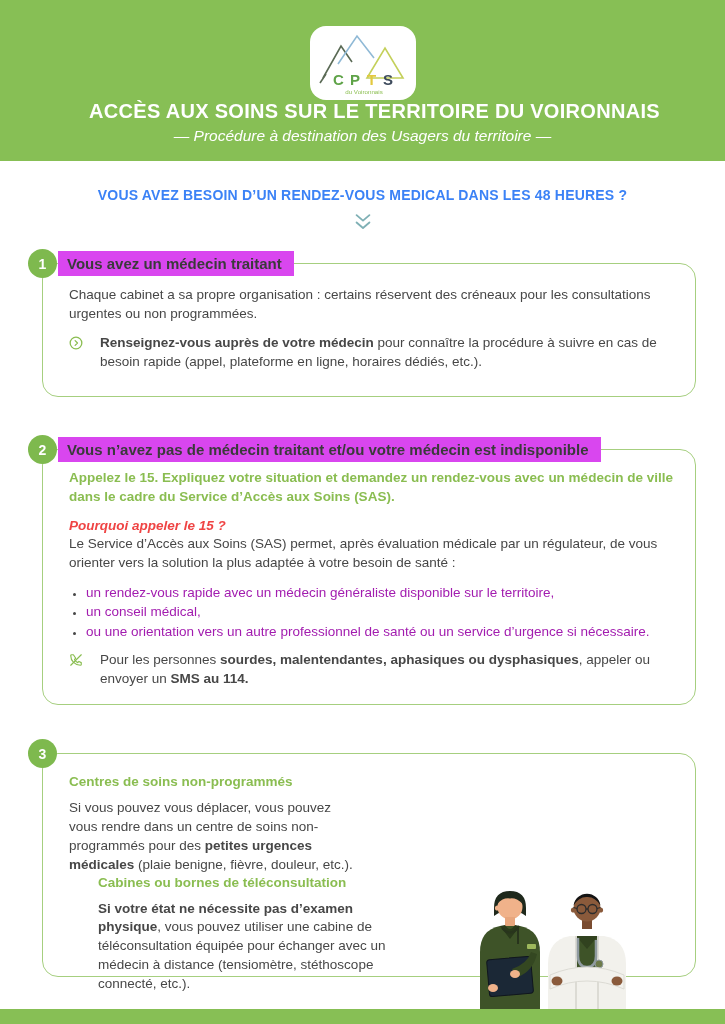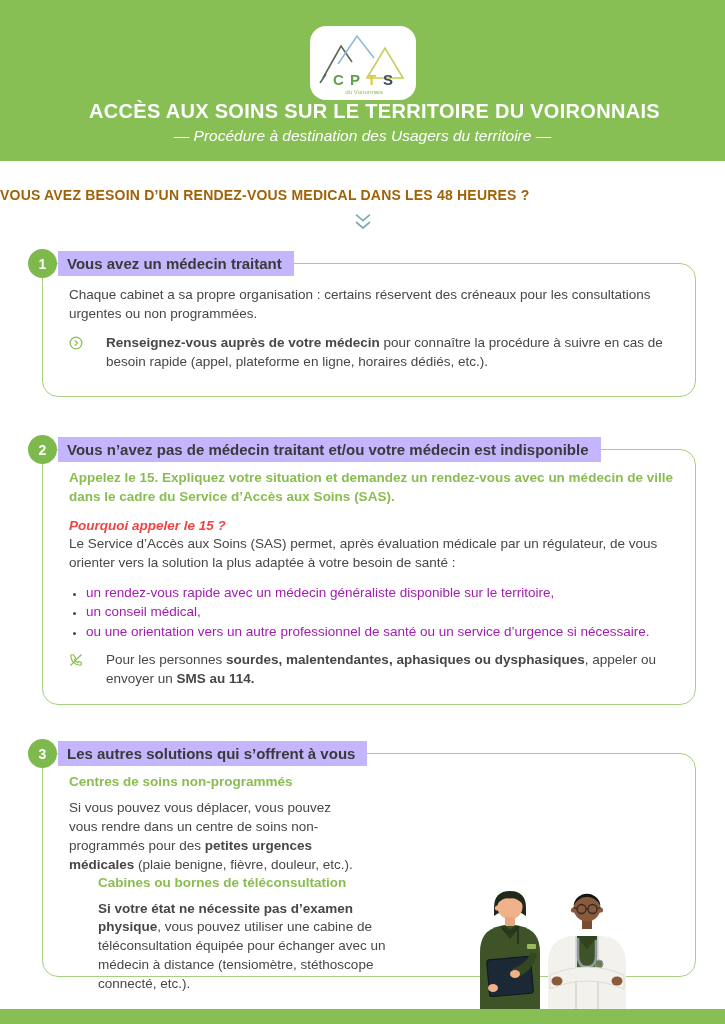--- a/index.html
+++ b/index.html
@@ -10,43 +10,43 @@
   .banner{position:absolute;top:0;left:0;width:725px;height:161px;background:#87bf55;}
   .logo-box{position:absolute;top:26px;left:50%;transform:translateX(-50%);
             width:106px;height:74px;background:#fff;border-radius:16px;
             display:flex;align-items:center;justify-content:center;}
   .banner-title{position:absolute;top:100px;width:100%;text-align:center;color:#fff;
                 font-size:20px;font-weight:bold;letter-spacing:.3px;padding-left:12px;}
   .banner-sub{position:absolute;top:127px;width:100%;text-align:center;color:#fff;
               font-size:15.5px;font-style:italic;}
 
   
-  .question{position:absolute;top:187px;width:100%;text-align:left;color:#a16207;
+  .question{position:absolute;top:187px;width:100%;text-align:center;color:#3b82f6;
             font-weight:bold;font-size:14px;letter-spacing:.2px;}
   .chevrons{position:absolute;top:211px;left:50%;transform:translateX(-50%);width:22px;height:22px;}
 
   
   .section{position:absolute;left:42px;width:654px;border:1.5px solid #a6cf7f;
            border-radius:16px;box-sizing:border-box;background:#fff;}
   #sec1{top:263px;height:134px;}
   #sec2{top:449px;height:256px;}
   #sec3{top:753px;height:224px;}
   .num{position:absolute;top:-15px;left:-15px;width:29px;height:29px;background:#7eb94e;
        border-radius:50%;color:#fff;font-weight:bold;font-size:14px;
        display:flex;align-items:center;justify-content:center;z-index:2;}
-  .sec-title{position:absolute;top:-13px;left:15px;background:#c4b5fd;padding:0 12px 0 9px;
+  .sec-title{position:absolute;top:-13px;left:15px;background:#d946ef;padding:0 12px 0 9px;
              font-size:15px;font-weight:bold;color:#3a3a3a;line-height:25px;white-space:nowrap;}
   .sec-inner{padding:22px 22px 0 26px;}
   #sec2 .sec-inner{padding-top:19px;}
   #sec3 .sec-inner{padding-top:20px;}
   .lead{color:#8abd51;font-weight:bold;font-size:13.5px;line-height:1.4;margin:0 0 7px;}
   .bodytxt{color:#474747;font-size:13.5px;line-height:1.4;margin:0;}
   .b{font-weight:bold;}
   .iq{color:#ef4444;font-weight:bold;font-style:italic;font-size:13.5px;margin:11px 0 2px;}
-  .tip,.note{display:flex;gap:23px;margin-top:10px;align-items:flex-start;}
+  .tip,.note{display:flex;gap:17px;margin-top:10px;align-items:flex-start;}
   .tip .ic,.note .ic{flex:0 0 14px;width:14px;height:14px;margin-top:2px;}
   .bullets{margin:10px 0 0;padding-left:17px;}
   .bullets li{color:#a21caf;font-size:13.5px;line-height:1.45;}
   .bullets li::marker{color:#474747;font-size:.85em;}
   #sec2 .note{max-width:592px;}
   .cols{display:flex;flex-direction:column;}
   .col-l{width:288px;}
   .col-r{margin-left:29px;width:305px;}
   .h4{color:#8abd51;font-weight:bold;font-size:13.5px;margin:0 0 10px;}
   .pharma{margin-top:20px;width:288px;}
@@ -123,21 +123,20 @@
             <line x1="3" y1="21" x2="21" y2="3"></line>
           </svg>
         </span>
         <p class="bodytxt"><span>Pour les personnes </span><span class="b">sourdes, malentendantes, aphasiques ou dysphasiques</span><span>, appeler ou envoyer un </span><span class="b">SMS au 114.</span></p>
       </div>
     </div>
   </div>
 
   <div class="section" id="sec3">
     <div class="num">3</div>
-    <div class="sec-title">Les autres solutions qui s’offrent à vous</div>
     <div class="sec-inner">
       <div class="cols">
         <div class="col-l">
           <p class="h4">Centres de soins non-programmés</p>
           <p class="bodytxt"><span>Si vous pouvez vous déplacer, vous pouvez vous rendre dans un centre de soins non-programmés pour des </span><span class="b">petites urgences médicales</span><span> (plaie benigne, fièvre, douleur, etc.).</span></p>
         </div>
         <div class="col-r">
           <p class="h4">Cabines ou bornes de téléconsultation</p>
           <p class="bodytxt"><span class="b">Si votre état ne nécessite pas d’examen physique</span><span>, vous pouvez utiliser une cabine de téléconsultation équipée pour échanger avec un médecin à distance (tensiomètre, stéthoscope connecté, etc.).</span></p>
         </div>

